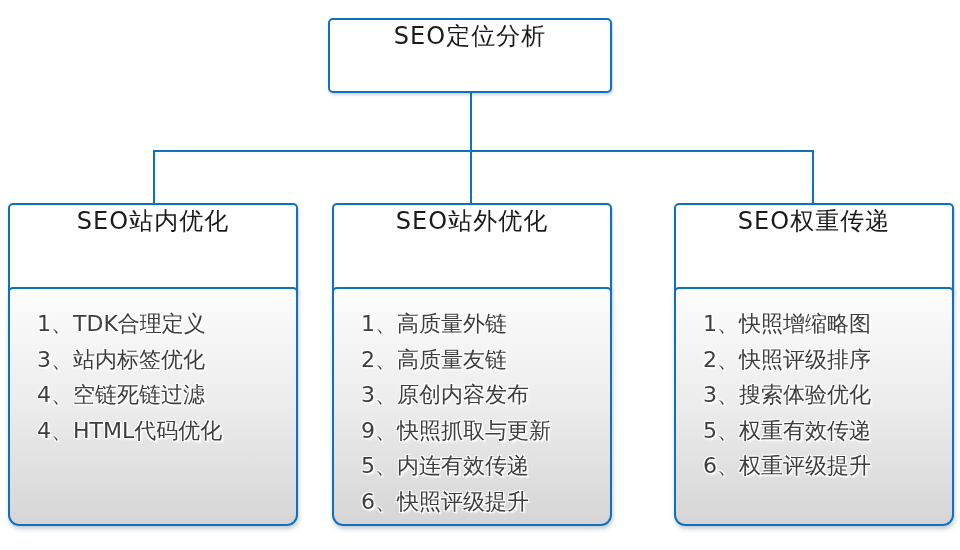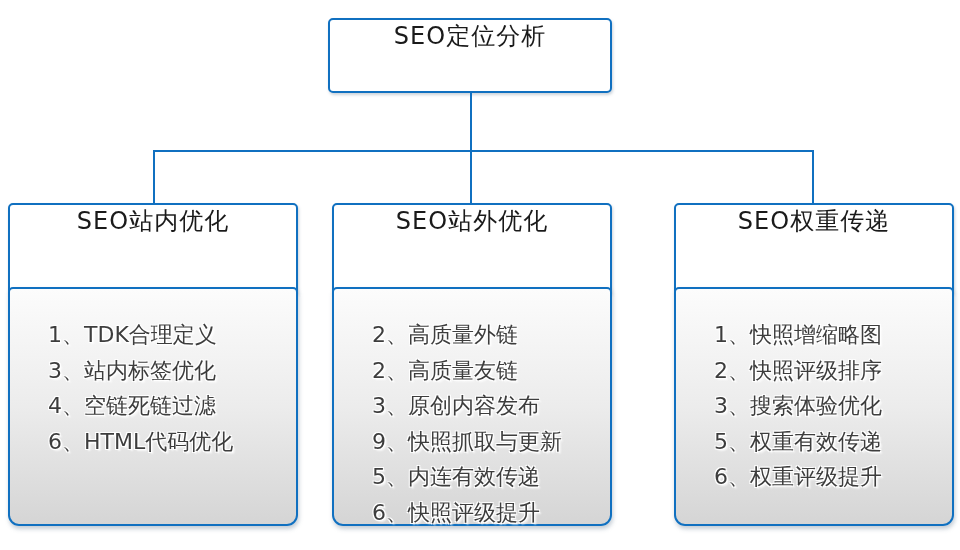--- a/index.html
+++ b/index.html
@@ -27,21 +27,21 @@
   .column{position:absolute;top:203px;}
   .col-left{left:8px;width:290px;}
   .col-mid{left:332px;width:280px;}
   .col-right{left:674px;width:280px;}
   .list-box{
     position:absolute;top:84px;left:0;width:100%;height:239px;box-sizing:border-box;
     border:2px solid var(--accent);border-radius:5px 5px 11px 11px;
     background:linear-gradient(to bottom,var(--list-top) 0%,var(--list-mid) 50%,var(--list-bottom) 100%);
     box-shadow:1px 3px 4px rgba(110,130,150,.4);
   }
-  .list-box ul{list-style:none;margin:13px;padding:15px 6px 0 25px;}
+  .list-box ul{list-style:none;margin:2px;padding:15px 6px 0 25px;}
   .list-box li{
     font-size:22px;line-height:35.5px;color:var(--list-text);white-space:nowrap;
     text-shadow:-1px -1px 0 #ffffff,1px -1px 0 #ffffff,-1px 1px 0 #ffffff,
                  1px 1px 0 #ffffff,2px 2px 2px rgba(255,255,255,.9);
   }
   
   .v-root{left:470px;top:93px;width:2px;height:58px;}
   .h-branch{left:153px;top:150px;width:661px;height:2px;}
   .v-left{left:153px;top:150px;width:2px;height:53px;}
   .v-mid{left:470px;top:150px;width:2px;height:53px;}
@@ -64,32 +64,32 @@
 
   <div class="column col-left">
     <div class="node header-box">
       <span>SEO站内优化</span>
     </div>
     <div class="list-box">
       <ul>
           <li>1、TDK合理定义</li>
           <li>3、站内标签优化</li>
           <li>4、空链死链过滤</li>
-          <li>6、HTML代码优化</li>
+          <li>4、HTML代码优化</li>
         </ul>
     </div>
   </div>
 
   <div class="column col-mid">
     <div class="node header-box">
       <span>SEO站外优化</span>
     </div>
     <div class="list-box">
       <ul>
-          <li>2、高质量外链</li>
+          <li>1、高质量外链</li>
           <li>2、高质量友链</li>
           <li>3、原创内容发布</li>
           <li>9、快照抓取与更新</li>
           <li>5、内连有效传递</li>
           <li>6、快照评级提升</li>
         </ul>
     </div>
   </div>
 
   <div class="column col-right">

